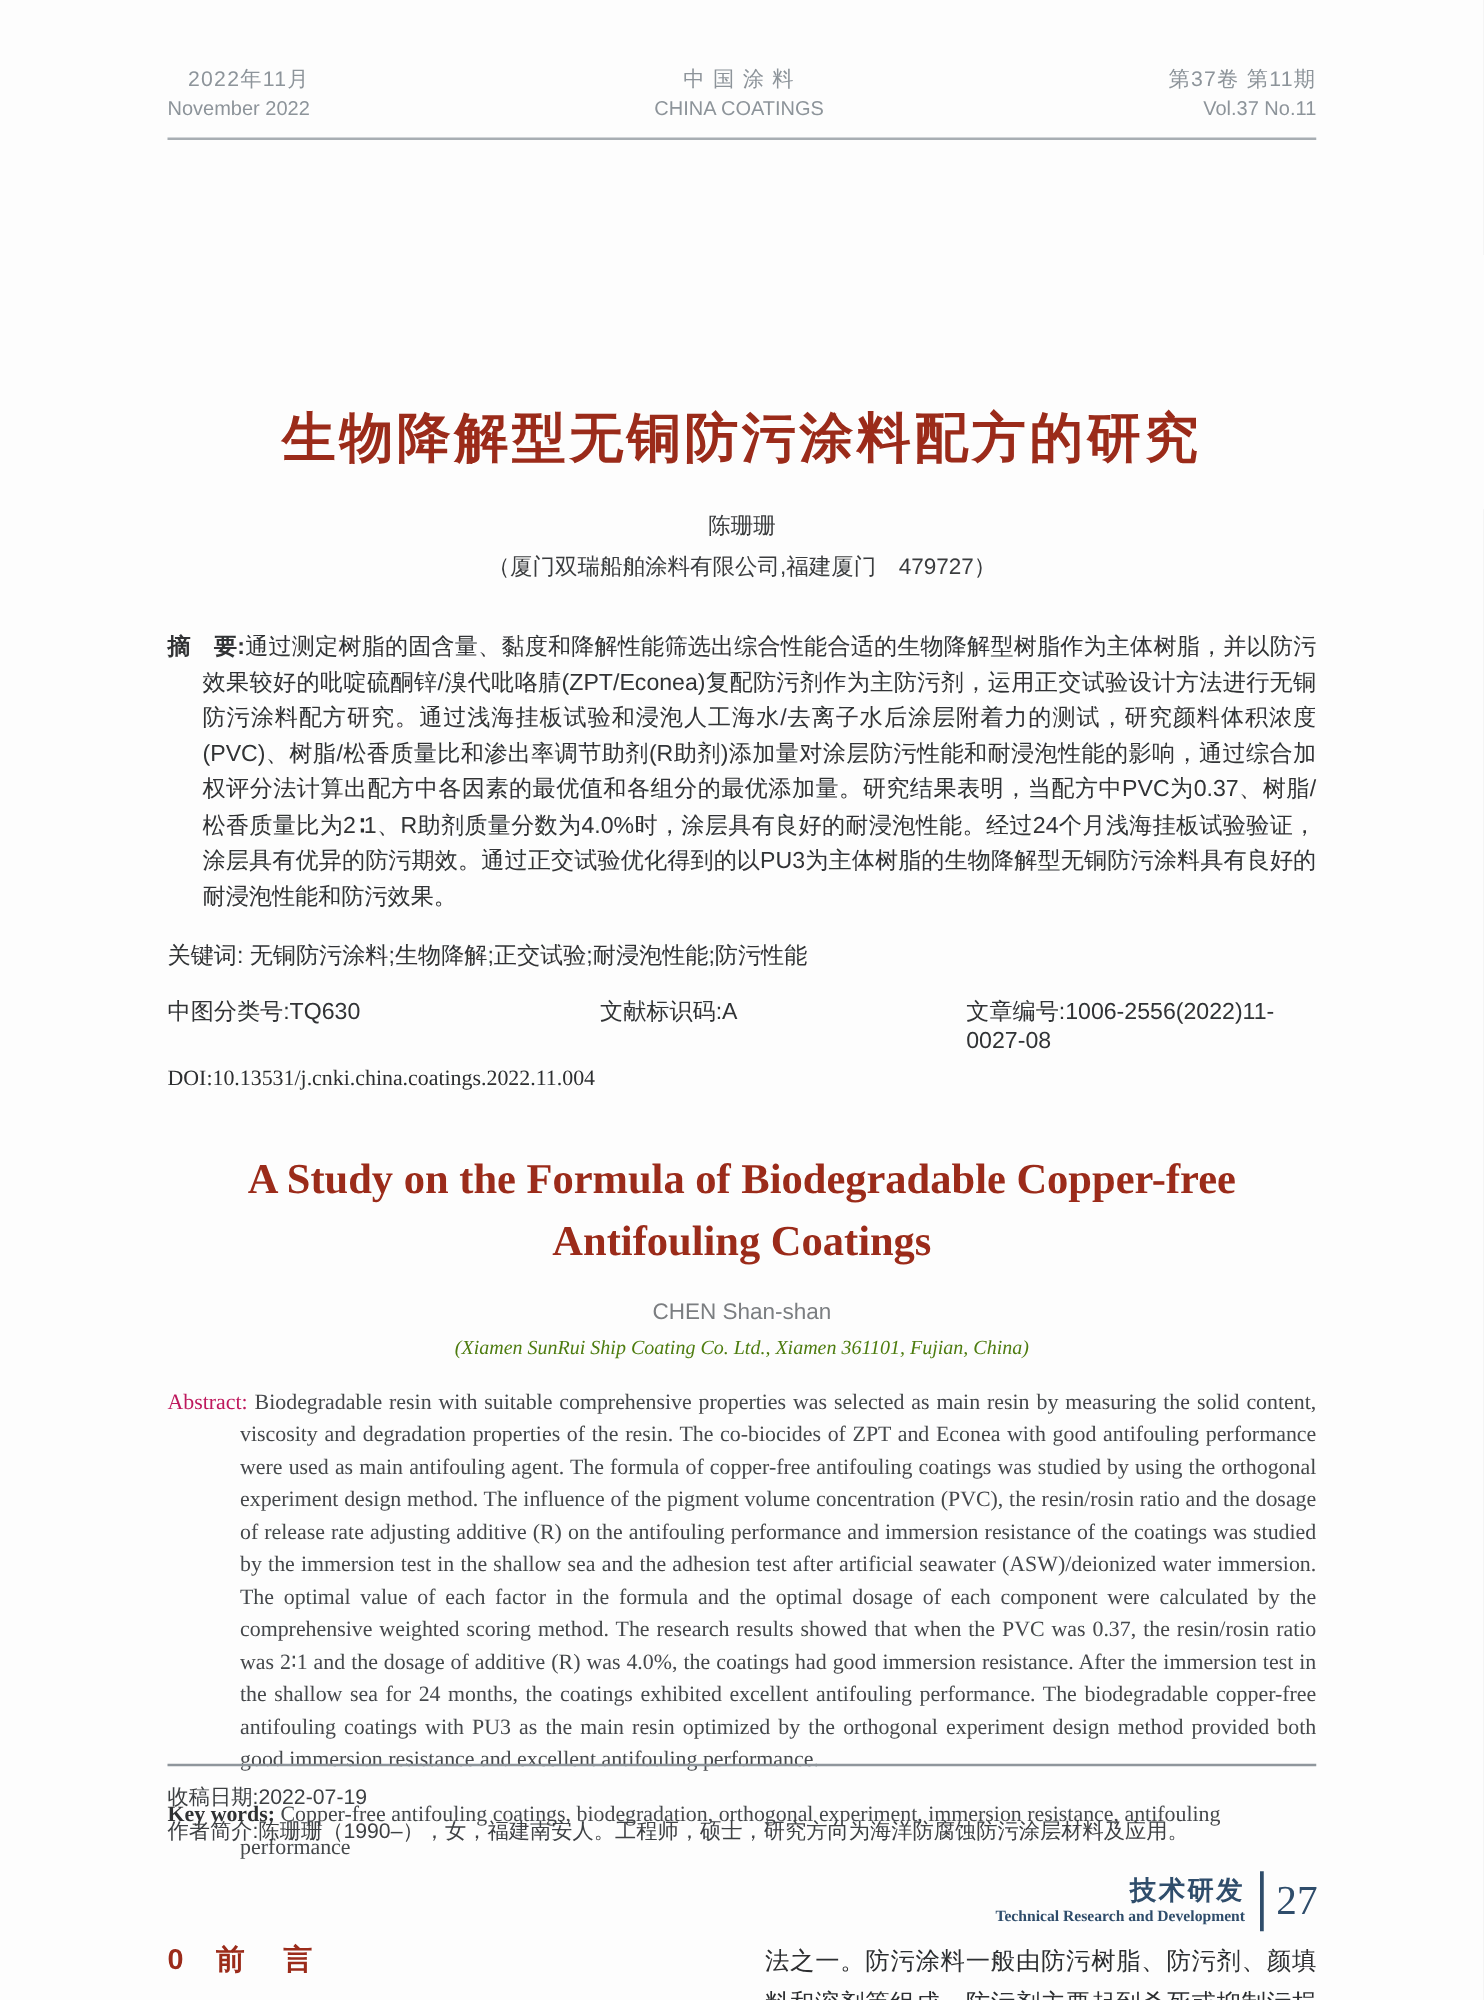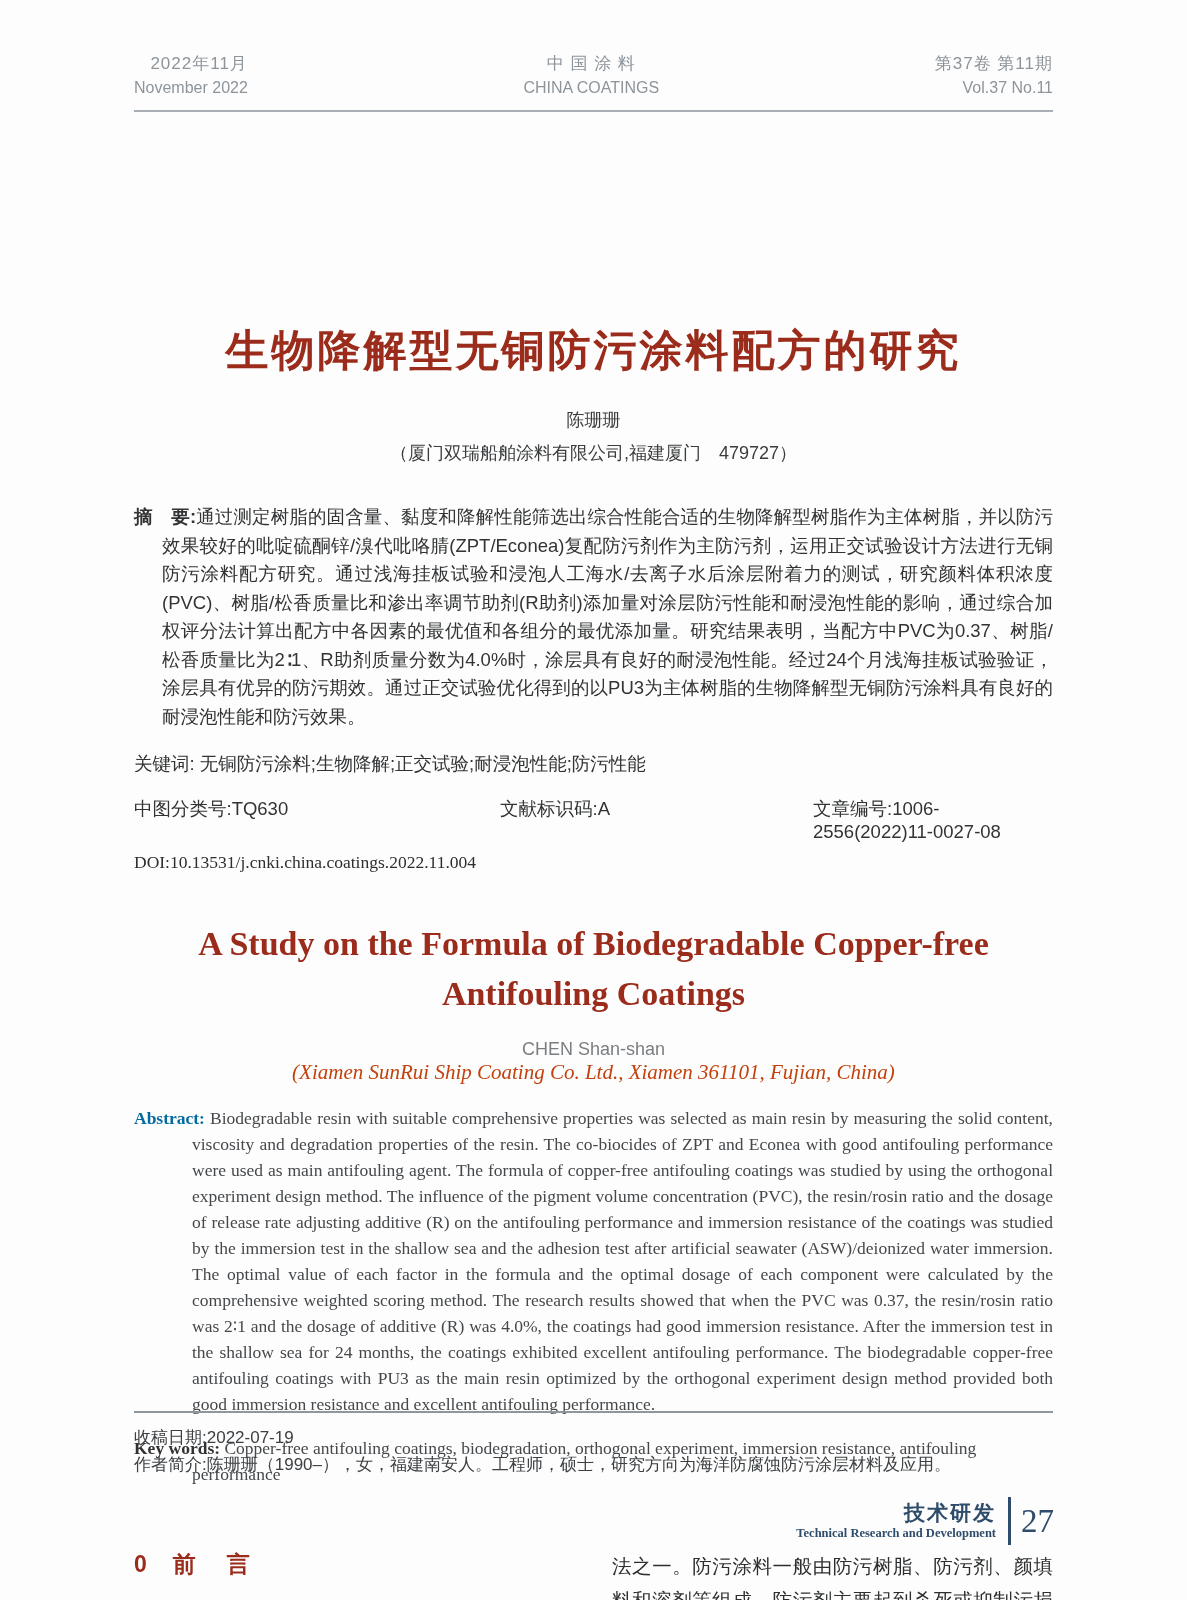--- a/index.html
+++ b/index.html
@@ -47,55 +47,55 @@
   }
   .cn-abstract .lbl{font-weight:bold;}
   .cn-keywords{
     margin-top:6px;
     font-size:18.5px;line-height:28px;
     color:#313335;
   }
   .meta-row{
     margin-top:11px;
     display:flex;
-    font-size:18.5px;color:#313335;gap:20px;
+    font-size:18.5px;color:#313335;
   }
   .meta-row .m1{flex:0 0 346px;}
   .meta-row .m2{flex:0 0 293px;}
   .meta-row .m3{flex:1 1 auto;}
   .doi{
     margin-top:9px;
     font-family:"Liberation Serif",serif;
     font-size:17.5px;color:#2c2e30;
   }
   
   .en-title{
     margin-top:46px;
     text-align:center;
     font-family:"Liberation Serif",serif;
     font-size:34px;font-weight:bold;
     line-height:50px;
     color:var(--accent_red);
   }
   .en-author{margin-top:20px;text-align:center;font-size:18px;color:#7b7e81;}
   .en-affil{
-    text-align:center;
-    font-family:"Liberation Serif",serif;
-    font-style:italic;font-size:21px;color:#c2410c;
+    margin-top:10px;text-align:center;
+    font-family:"Liberation Serif",serif;
+    font-style:italic;font-size:16px;color:#4d7c0f;
   }
   
   .en-abstract{
     margin-top:20px;
     font-family:"Liberation Serif",serif;
     font-size:17.5px;line-height:26px;
     text-align:justify;
     padding-left:58px;text-indent:-58px;
     color:#45484b;
   }
-  .en-abstract .lbl{font-weight:bold;color:#0369a1;}
+  .en-abstract .lbl{font-weight:normal;color:#be185d;}
   .en-keywords{
     margin-top:4px;
     font-family:"Liberation Serif",serif;
     font-size:17.5px;line-height:26px;
     padding-left:58px;text-indent:-58px;
     color:#45484b;
   }
   .en-keywords .lbl{font-weight:bold;color:#2f3133;}
   
   .intro{

